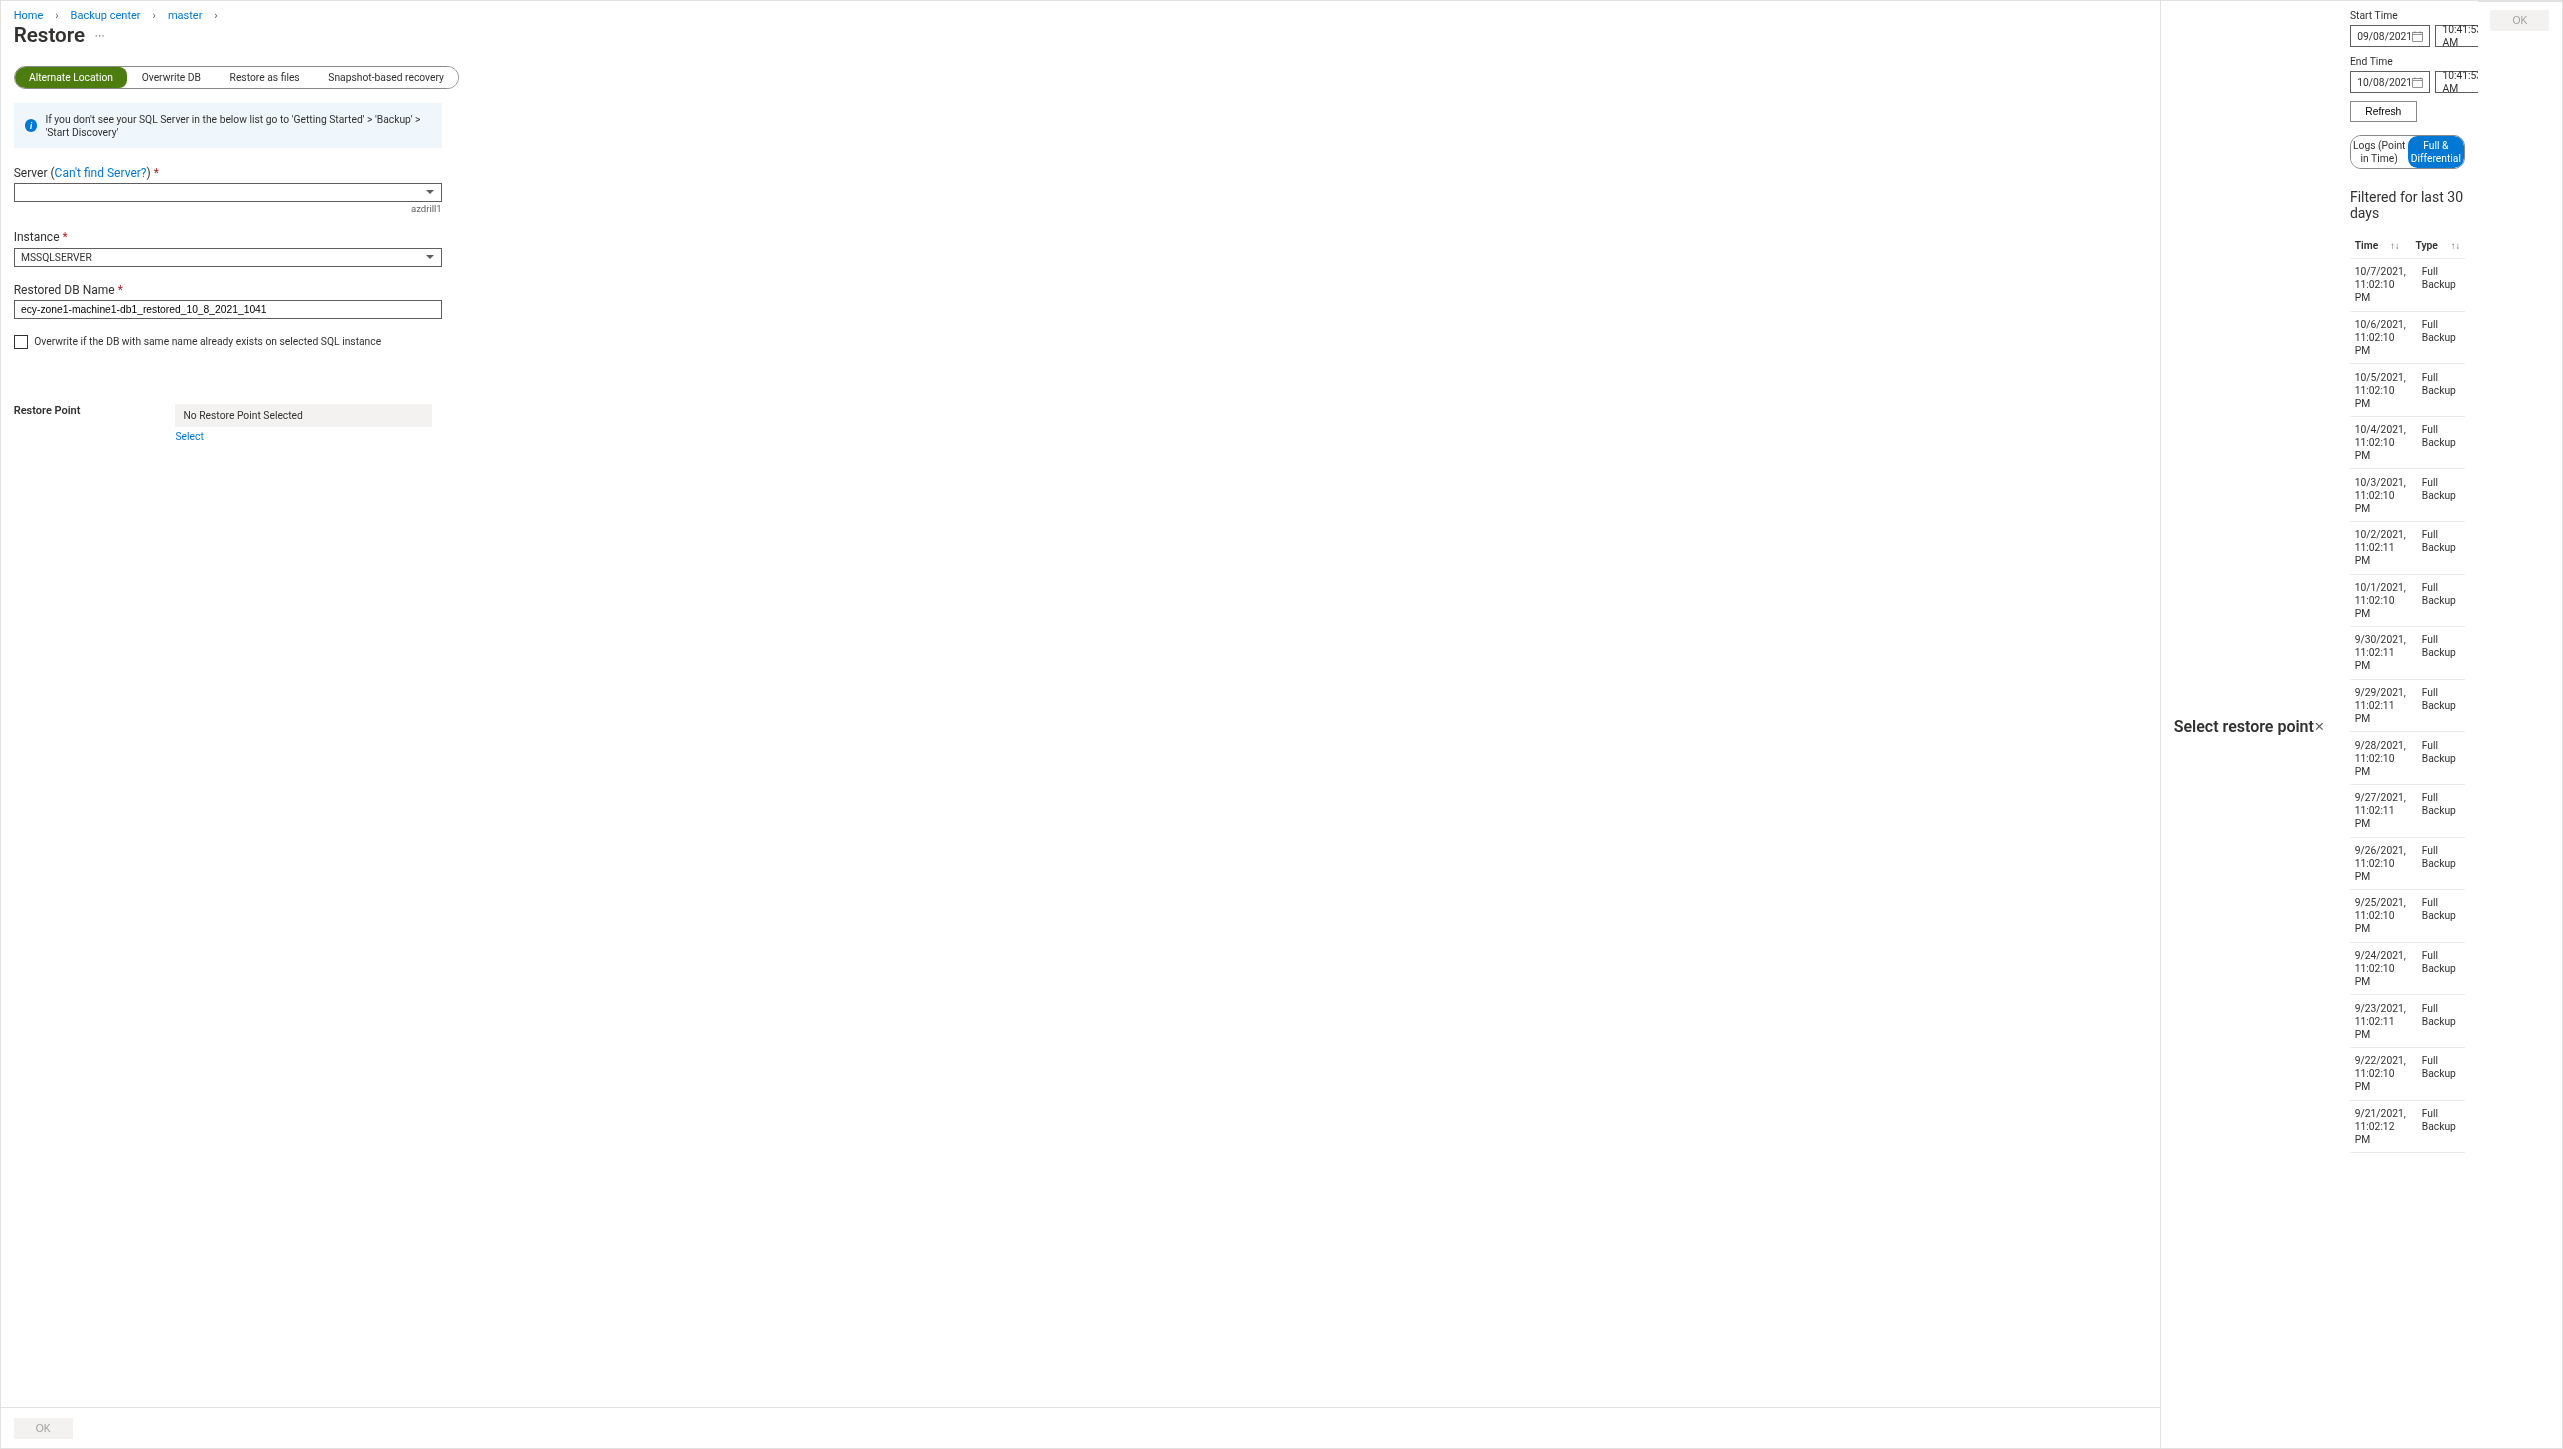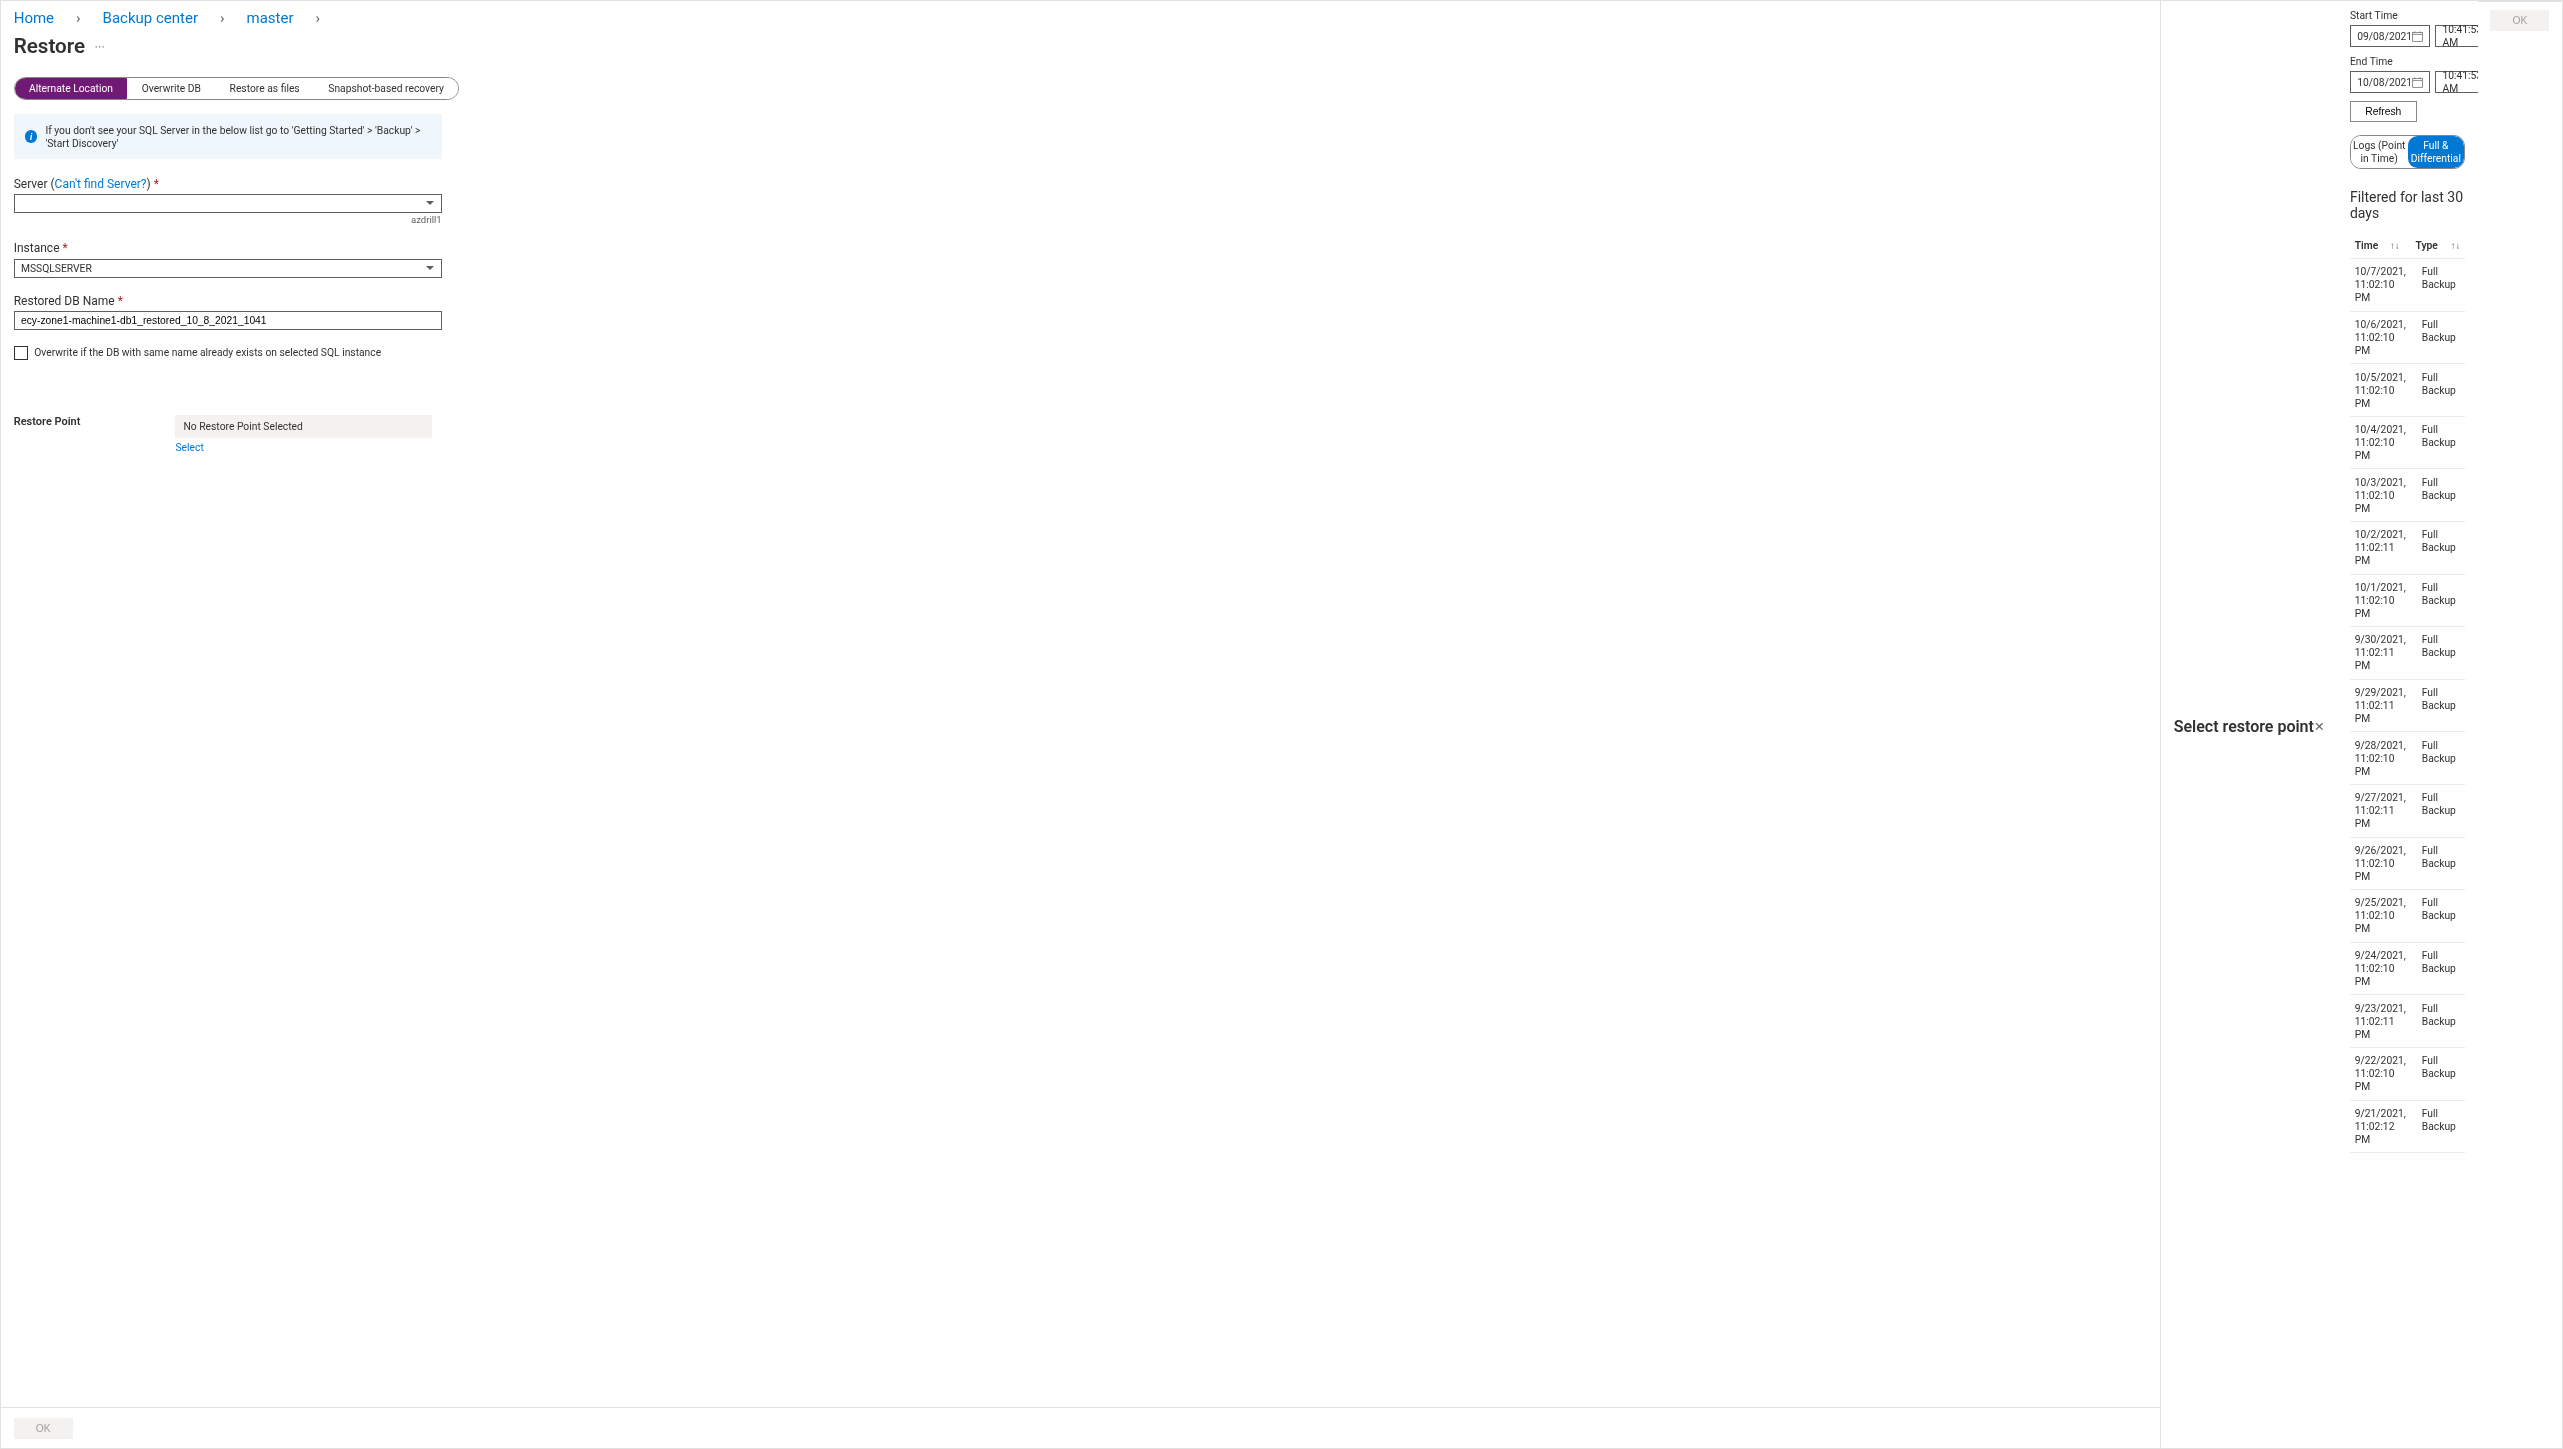--- a/index.html
+++ b/index.html
@@ -25,23 +25,23 @@
     overflow: hidden;
   }
   .main-content {
     padding: 8px 12.7px 0 12.7px;
     flex: 1;
     overflow-y: auto;
   }
   .breadcrumb {
     display: flex;
     align-items: center;
-    gap: 22px;
-    font-size: 15px;
-    margin-bottom: 7px;
+    gap: 12px;
+    font-size: 11px;
+    margin-bottom: 1px;
   }
   .breadcrumb a { color: #0078d4; text-decoration: none; }
   .breadcrumb .sep { color: #605e5c; }
   .page-title-row { display: flex; align-items: center; gap: 9.5px; margin-bottom: 19px; }
   .page-title { font-size: 20.6px; font-weight: 600; }
   .ellipsis { color: #605e5c; letter-spacing: 0.8px; }
 
   .section-heading { font-size: 11px; font-weight: 600; margin-bottom: 11px; }
 
   .pill-tabs {
@@ -52,23 +52,23 @@
     margin-bottom: 14.3px;
   }
   .pill-tab {
     padding: 4px 14.3px;
     font-size: 10.3px;
     cursor: pointer;
     white-space: nowrap;
     background: #fff;
   }
   .pill-tab.active {
-    background: #701a75;
+    background: #4d7c0f;
     color: #fff;
-    border-radius: 1px;
+    border-radius: 8px;
   }
 
   .info-box {
     background: #eff6fc;
     padding: 9.5px 11px;
     display: flex;
     align-items: center;
     gap: 8px;
     font-size: 10.3px;
     margin-bottom: 17.4px;

